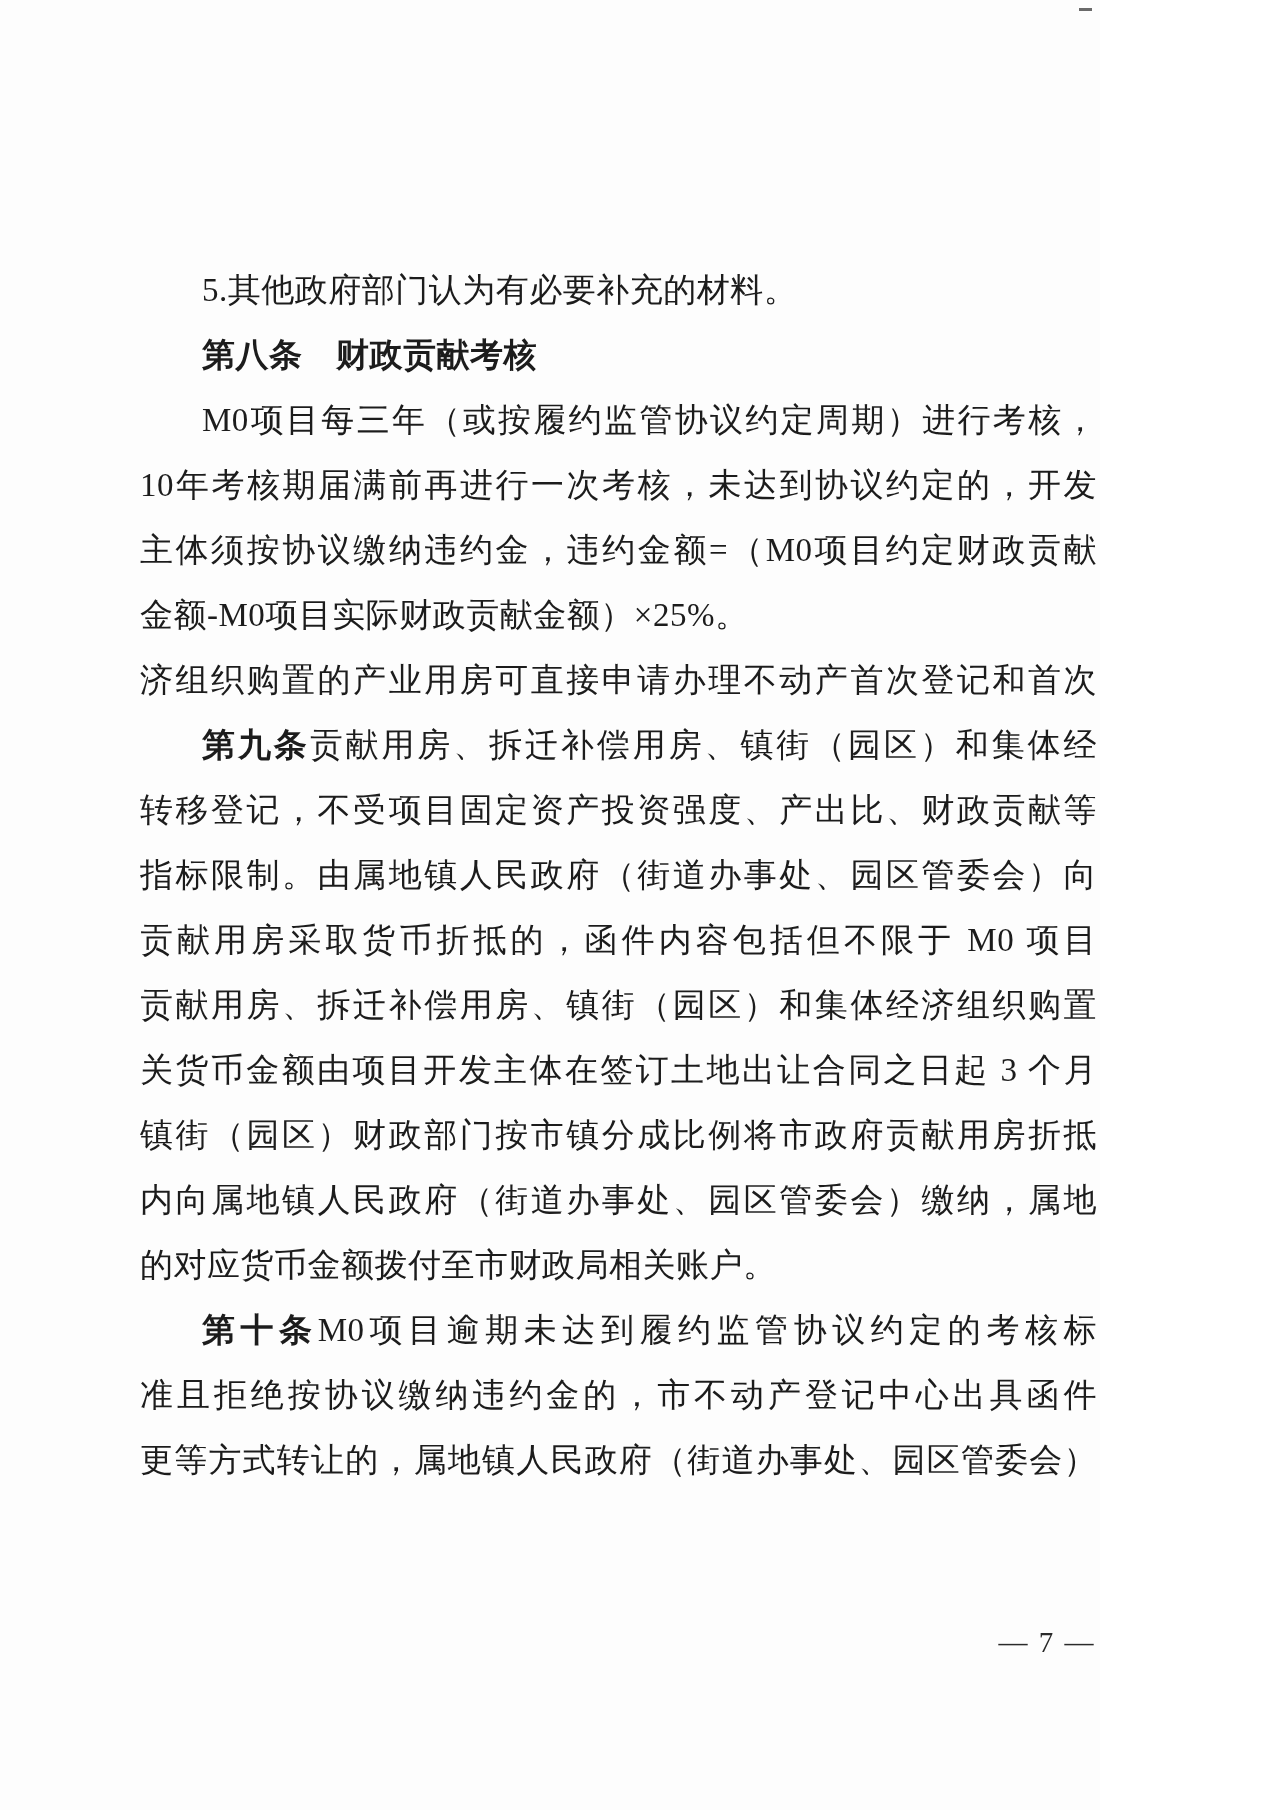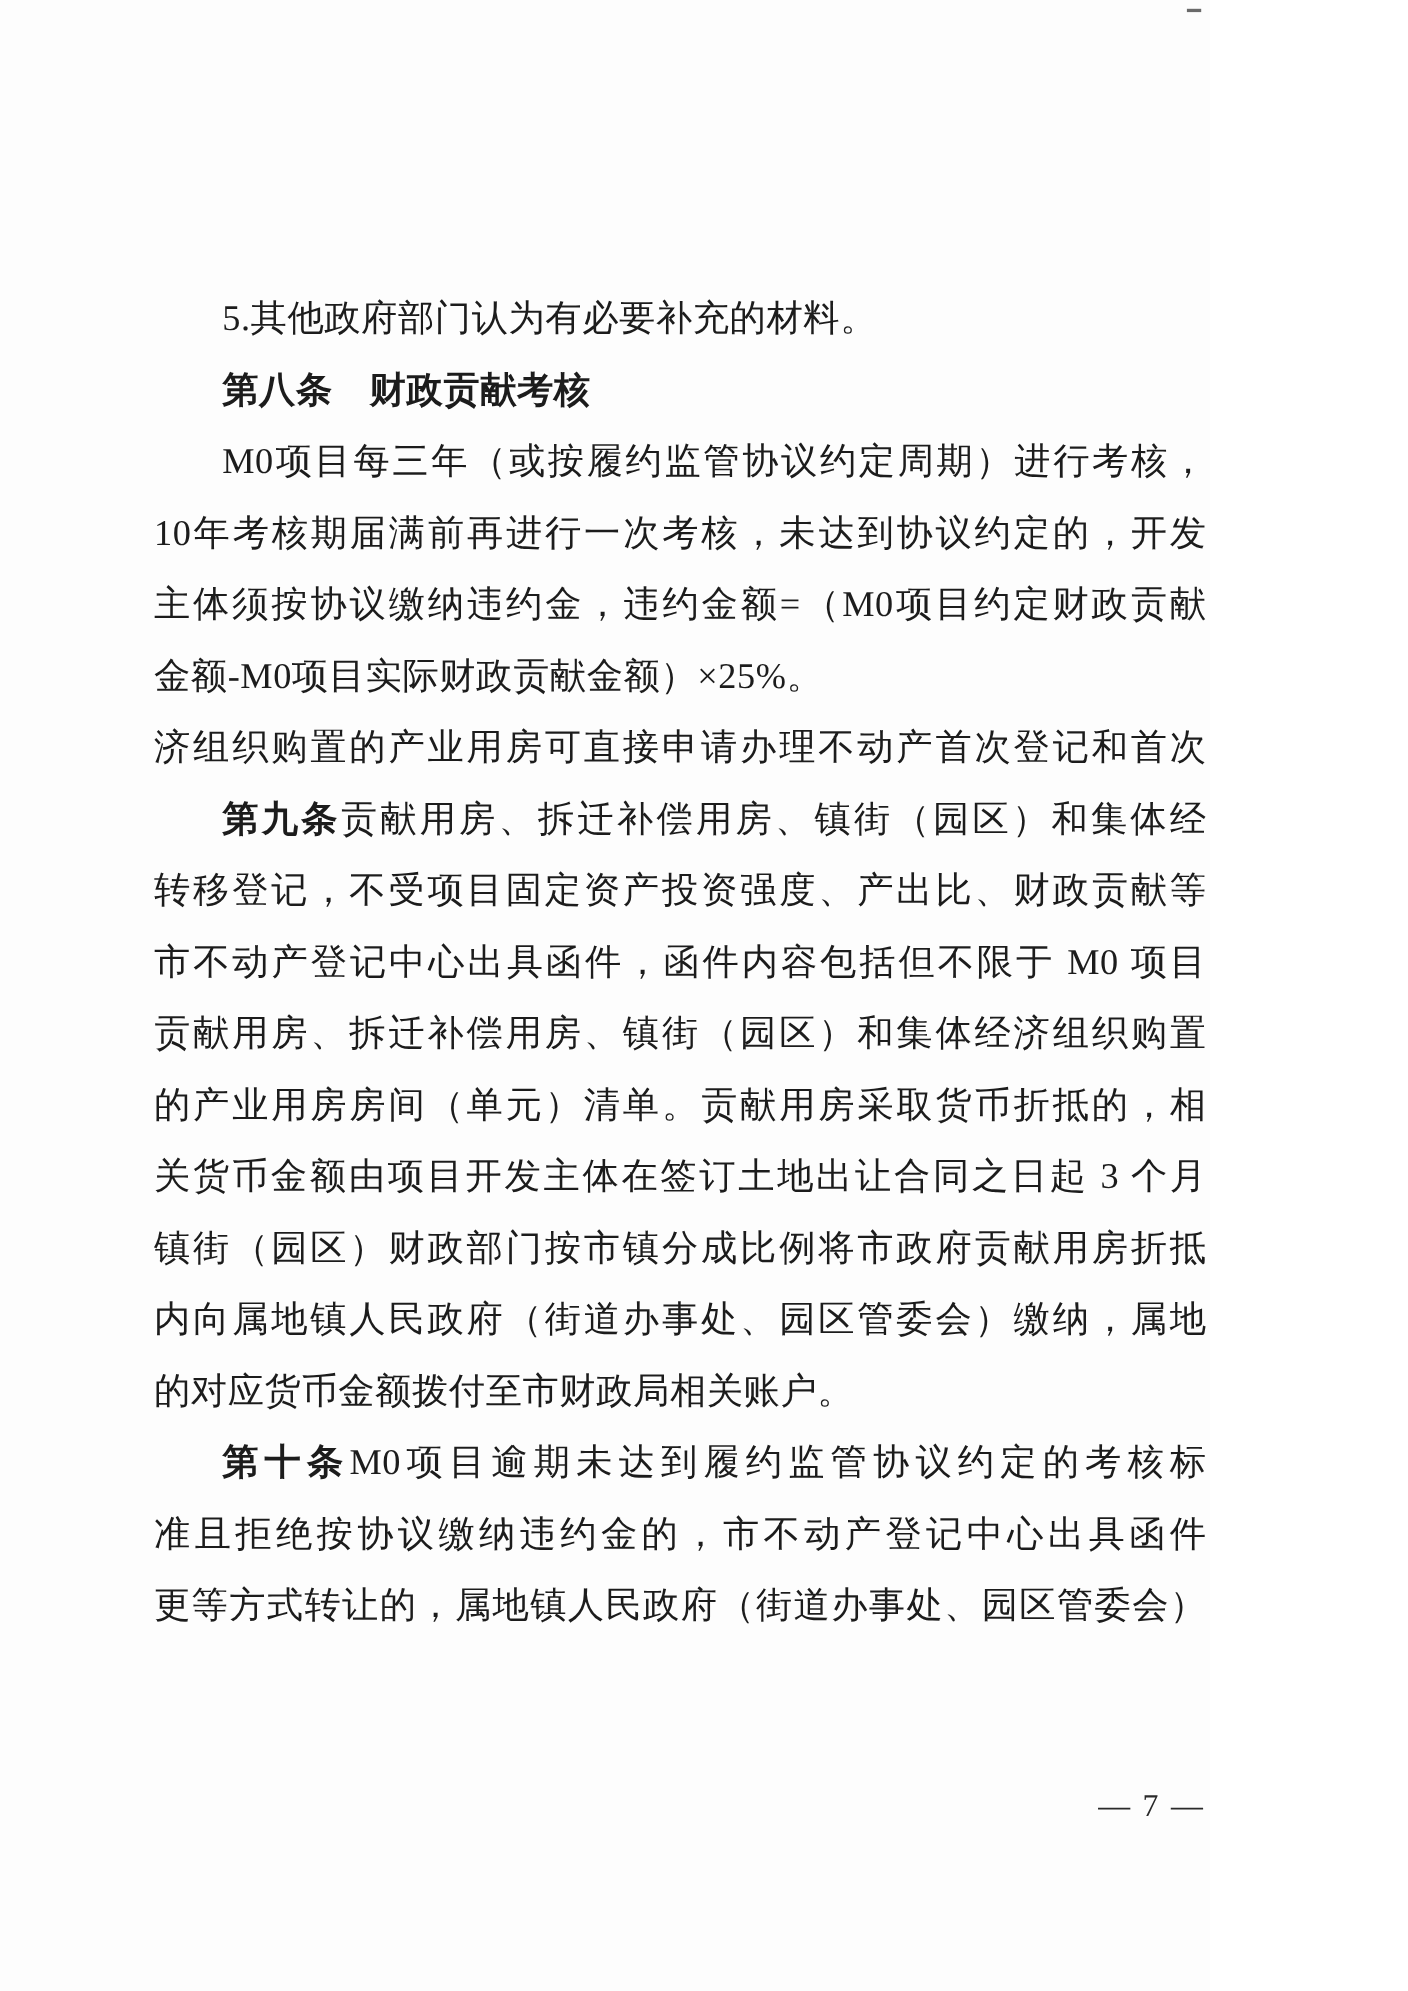--- a/index.html
+++ b/index.html
@@ -110,26 +110,26 @@
     <div class="line j"><span>主体须按协议缴纳违约金，违约金额=（M0项目约定财政贡献</span></div>
 
     <div class="line"><span>金额-M0项目实际财政贡献金额）×25%。</span></div>
 
     <div class="line j"><span>济组织购置的产业用房可直接申请办理不动产首次登记和首次</span></div>
 
     <div class="line indent j"><b>第九条</b><span>贡献用房、拆迁补偿用房、镇街（园区）和集体经</span></div>
 
     <div class="line j"><span>转移登记，不受项目固定资产投资强度、产出比、财政贡献等</span></div>
 
+    <div class="line j"><span>指标限制。由属地镇人民政府（街道办事处、园区管委会）向</span></div>
 
-    <div class="line j"><span>市不动产登记中心出具函件，函件内容包括但不限于 M0 项目</span></div>
+    <div class="line j"><span>贡献用房采取货币折抵的，函件内容包括但不限于 M0 项目</span></div>
 
     <div class="line j"><span>贡献用房、拆迁补偿用房、镇街（园区）和集体经济组织购置</span></div>
 
-    <div class="line j"><span>的产业用房房间（单元）清单。贡献用房采取货币折抵的，相</span></div>
 
     <div class="line j"><span>关货币金额由项目开发主体在签订土地出让合同之日起 3 个月</span></div>
 
     <div class="line j"><span>镇街（园区）财政部门按市镇分成比例将市政府贡献用房折抵</span></div>
 
     <div class="line j"><span>内向属地镇人民政府（街道办事处、园区管委会）缴纳，属地</span></div>
 
     <div class="line"><span>的对应货币金额拨付至市财政局相关账户。</span></div>
 
     <div class="line indent j"><b class="widegap">第十条</b><span>M0项目逾期未达到履约监管协议约定的考核标</span></div>

